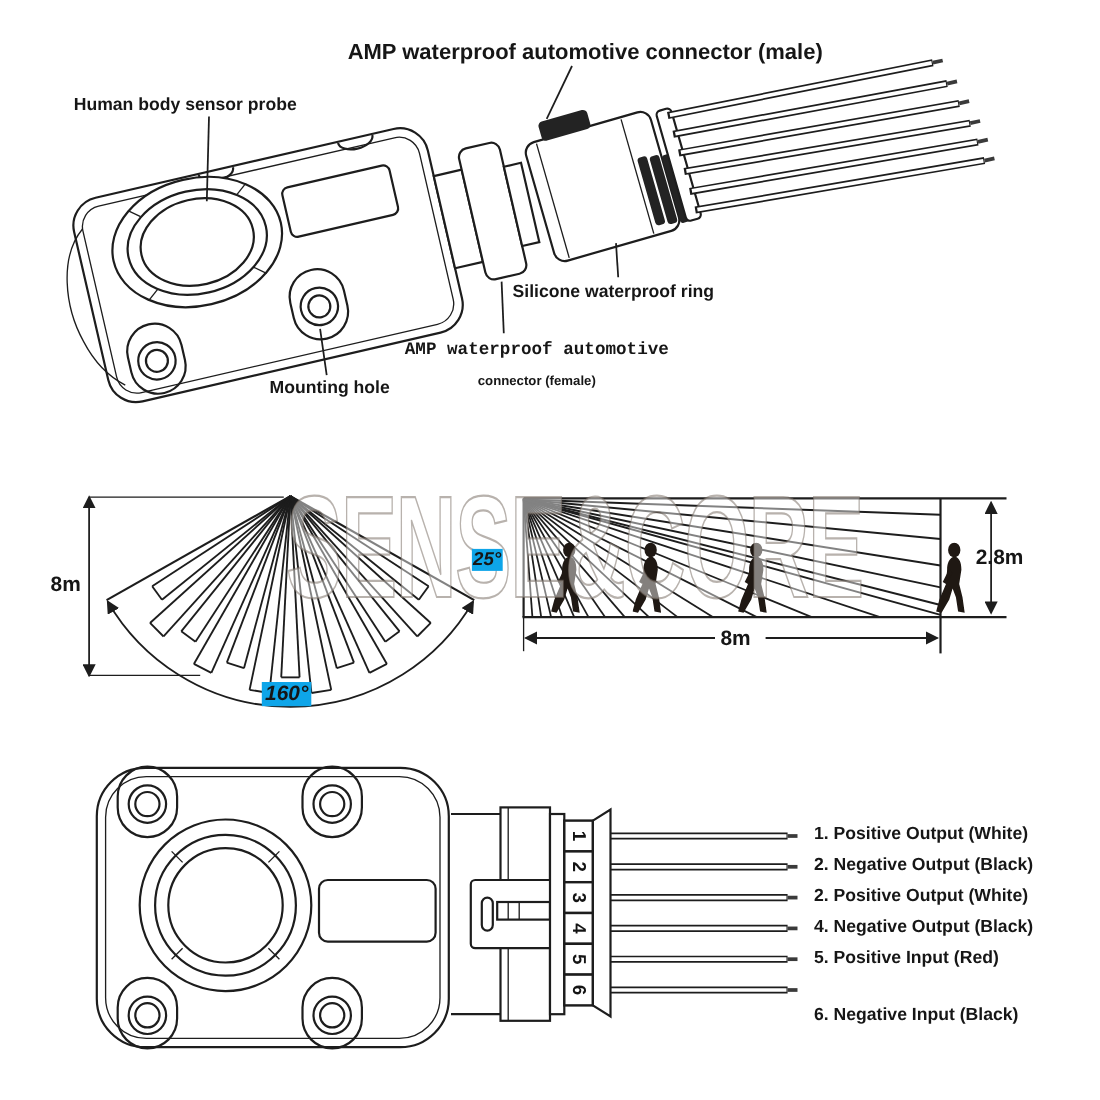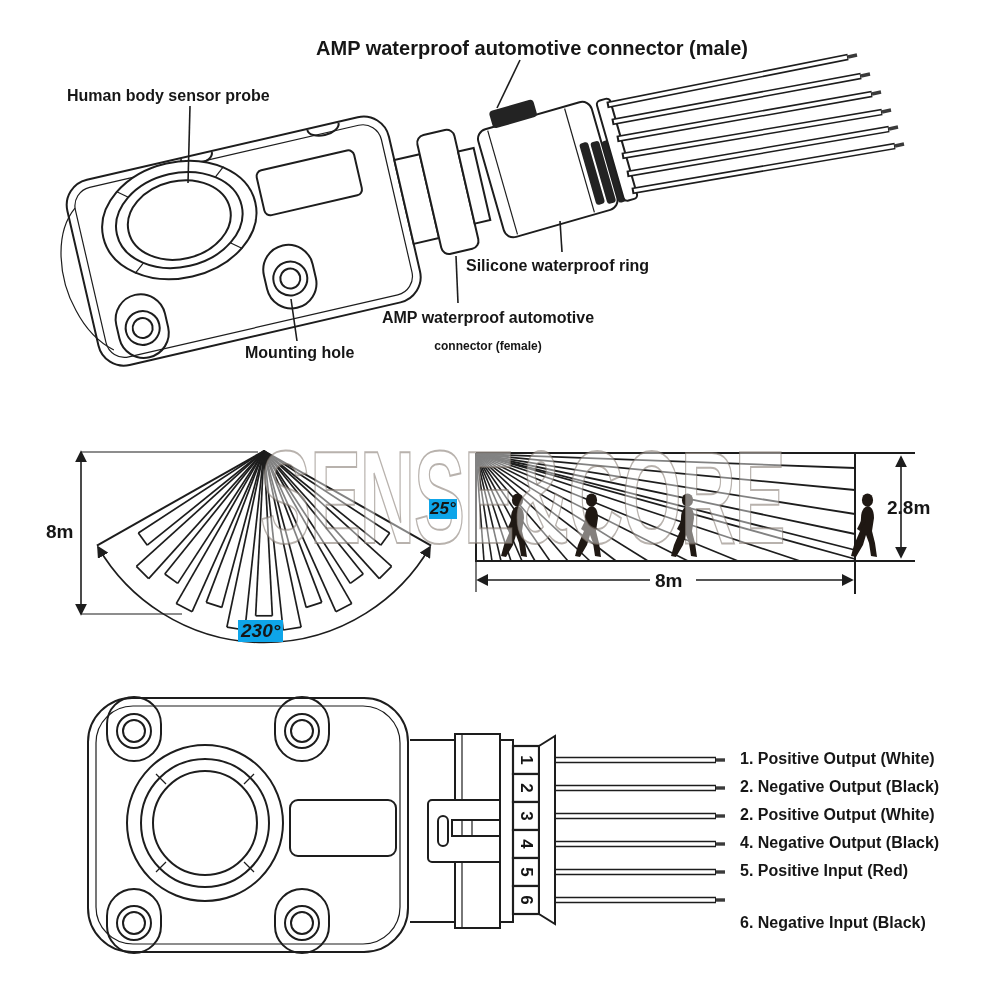--- a/index.html
+++ b/index.html
@@ -290,26 +290,26 @@
           <line x1="716" y1="900" x2="725" y2="900" class="wiret"></line>
         </g>
   </g>
 </svg>
 
 <div id="watermark">SENSE&amp;CORE</div>
 
 <div class="lbl c" style="left:532px;top:37px;font-size:20px;">AMP waterproof automotive connector (male)</div>
 <div class="lbl" style="left:67px;top:87px;font-size:16px;">Human body sensor probe</div>
 <div class="lbl" style="left:466px;top:257px;font-size:16px;">Silicone waterproof ring</div>
-<div class="lbl c" style="left:488px;top:309px;font-size:16px;">AMP waterproof automotive</div>
+<div class="lbl c" style="left:488px;top:309px;font-size:16px;font-family:Liberation Mono, monospace;">AMP waterproof automotive</div>
 <div class="lbl c" style="left:488px;top:339px;font-size:12px;">connector (female)</div>
 <div class="lbl" style="left:245px;top:344px;font-size:16px;">Mounting hole</div>
 
 <div class="lbl dimlbl" style="left:46px;top:521px;">8m</div>
-<div class="lbl dimlbl whitebg" style="left:238px;top:620px;">230°</div>
+<div class="lbl dimlbl whitebg" style="left:238px;top:620px;">160°</div>
 <div class="lbl whitebg" style="left:429px;top:499px;font-size:17px;padding:0 1px;">25°</div>
 <div class="lbl dimlbl" style="left:887px;top:497px;">2.8m</div>
 <div class="lbl dimlbl" style="left:655px;top:570px;">8m</div>
 
 <div class="pinnum" style="left:513px;top:746px;">1</div>
 <div class="pinnum" style="left:513px;top:774px;">2</div>
 <div class="pinnum" style="left:513px;top:802px;">3</div>
 <div class="pinnum" style="left:513px;top:830px;">4</div>
 <div class="pinnum" style="left:513px;top:858px;">5</div>
 <div class="pinnum" style="left:513px;top:886px;">6</div>

